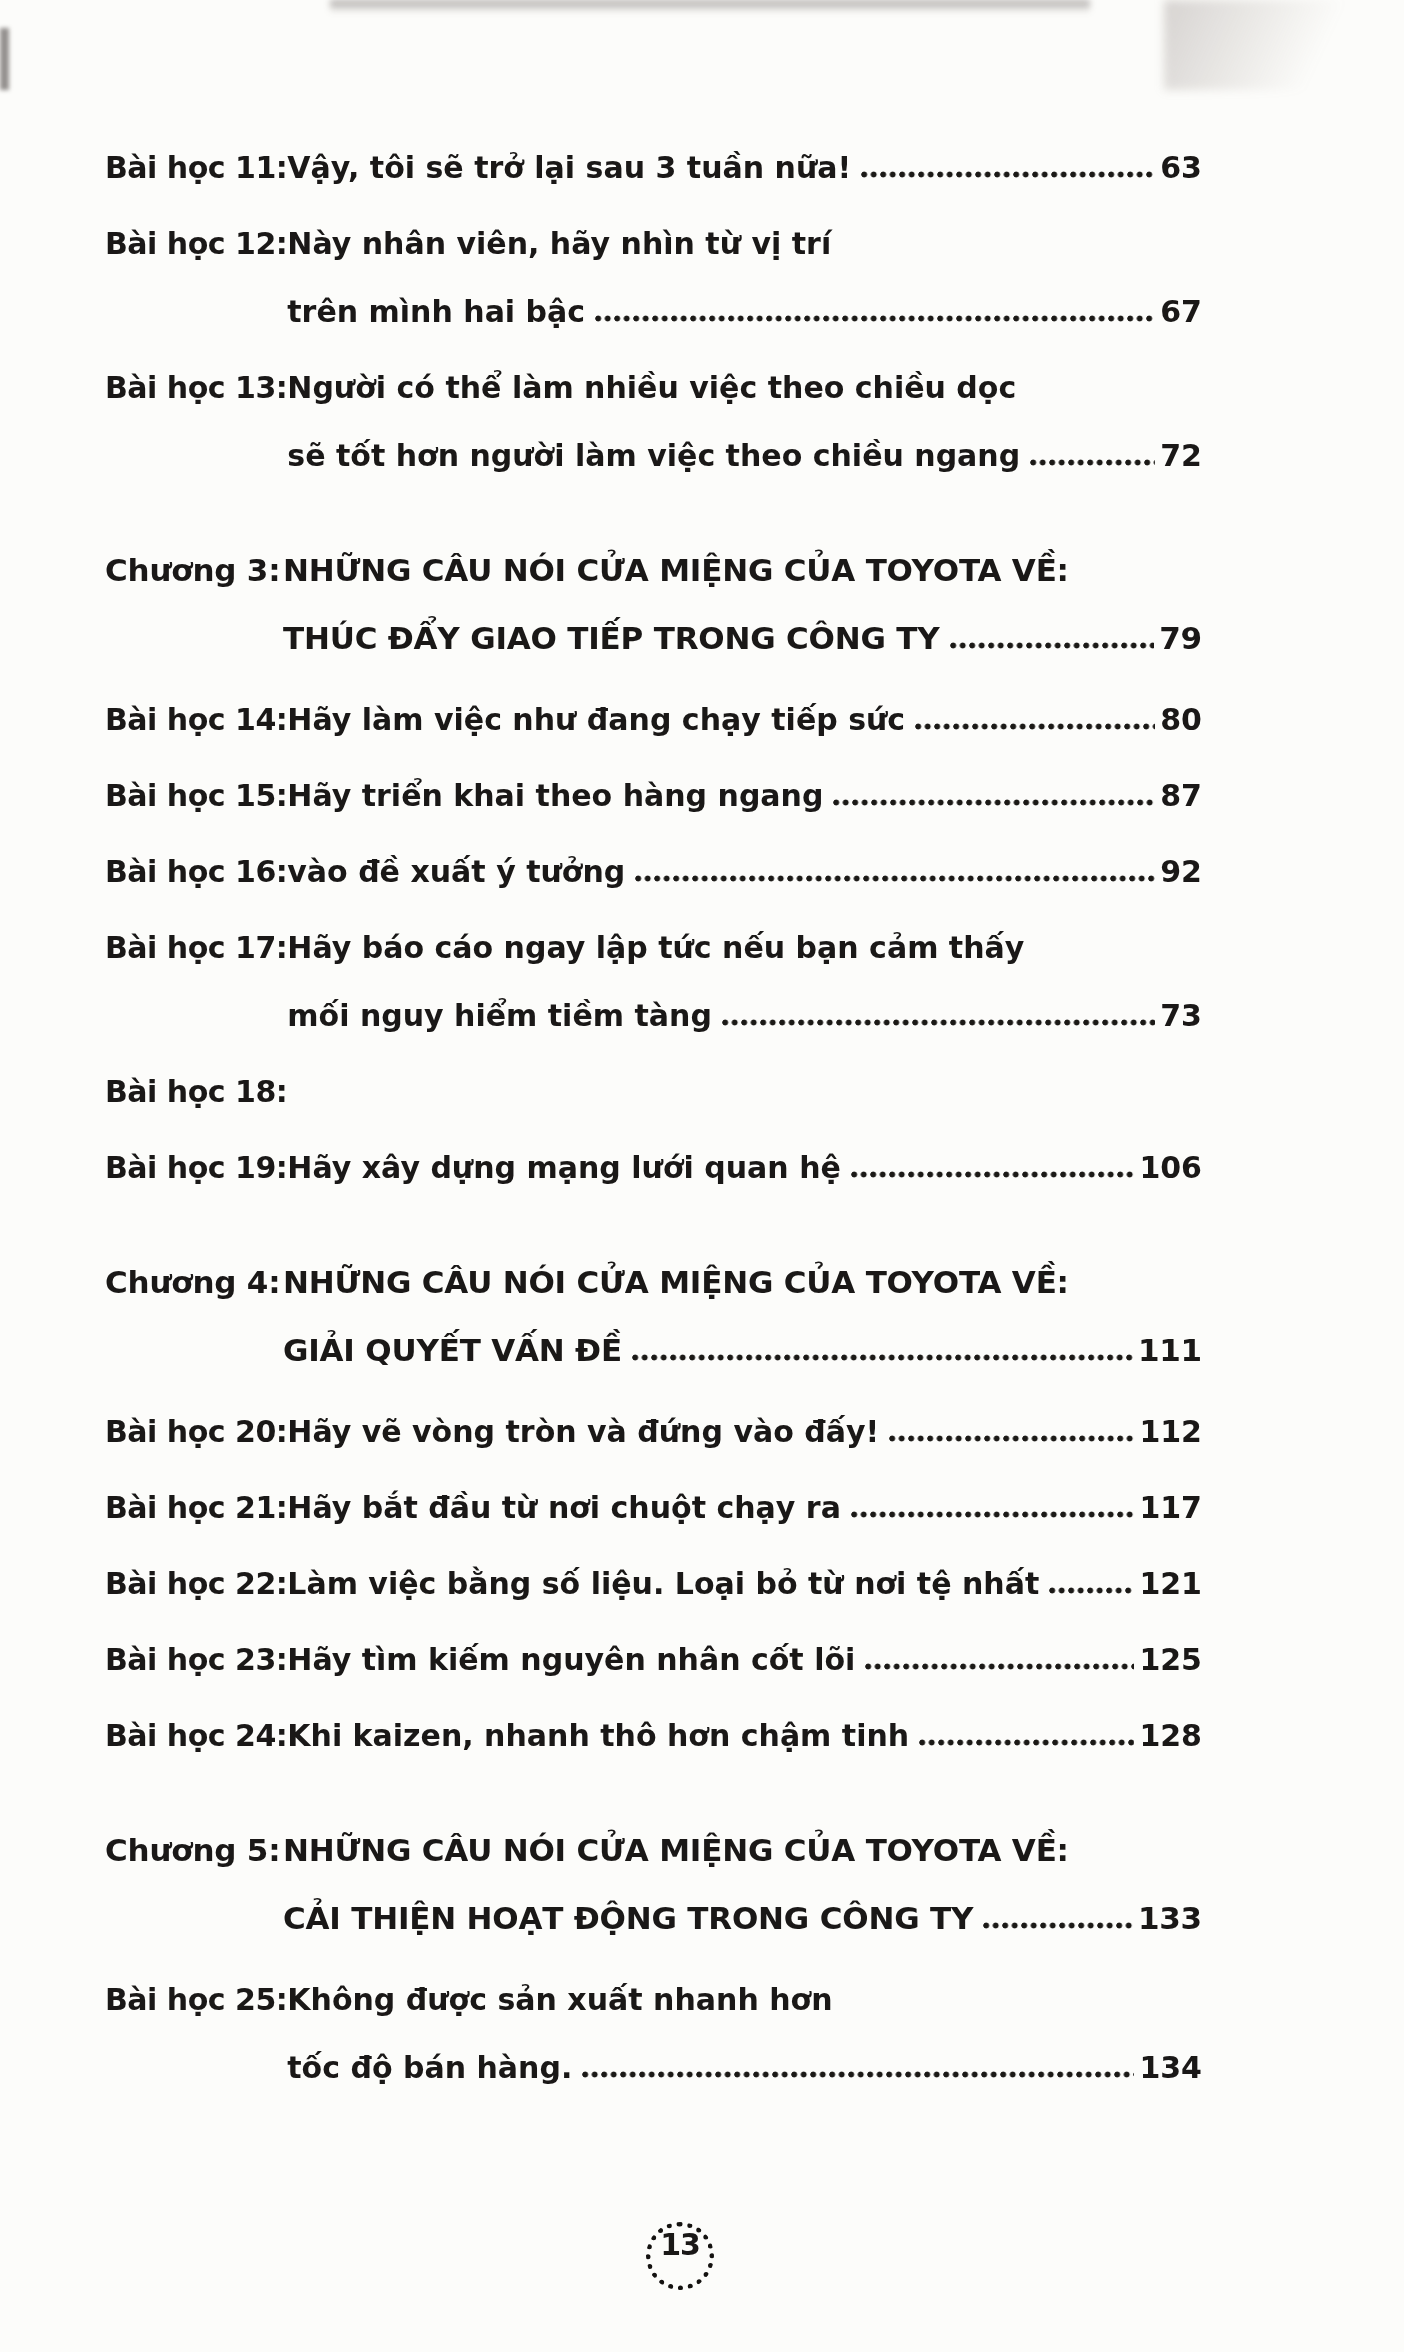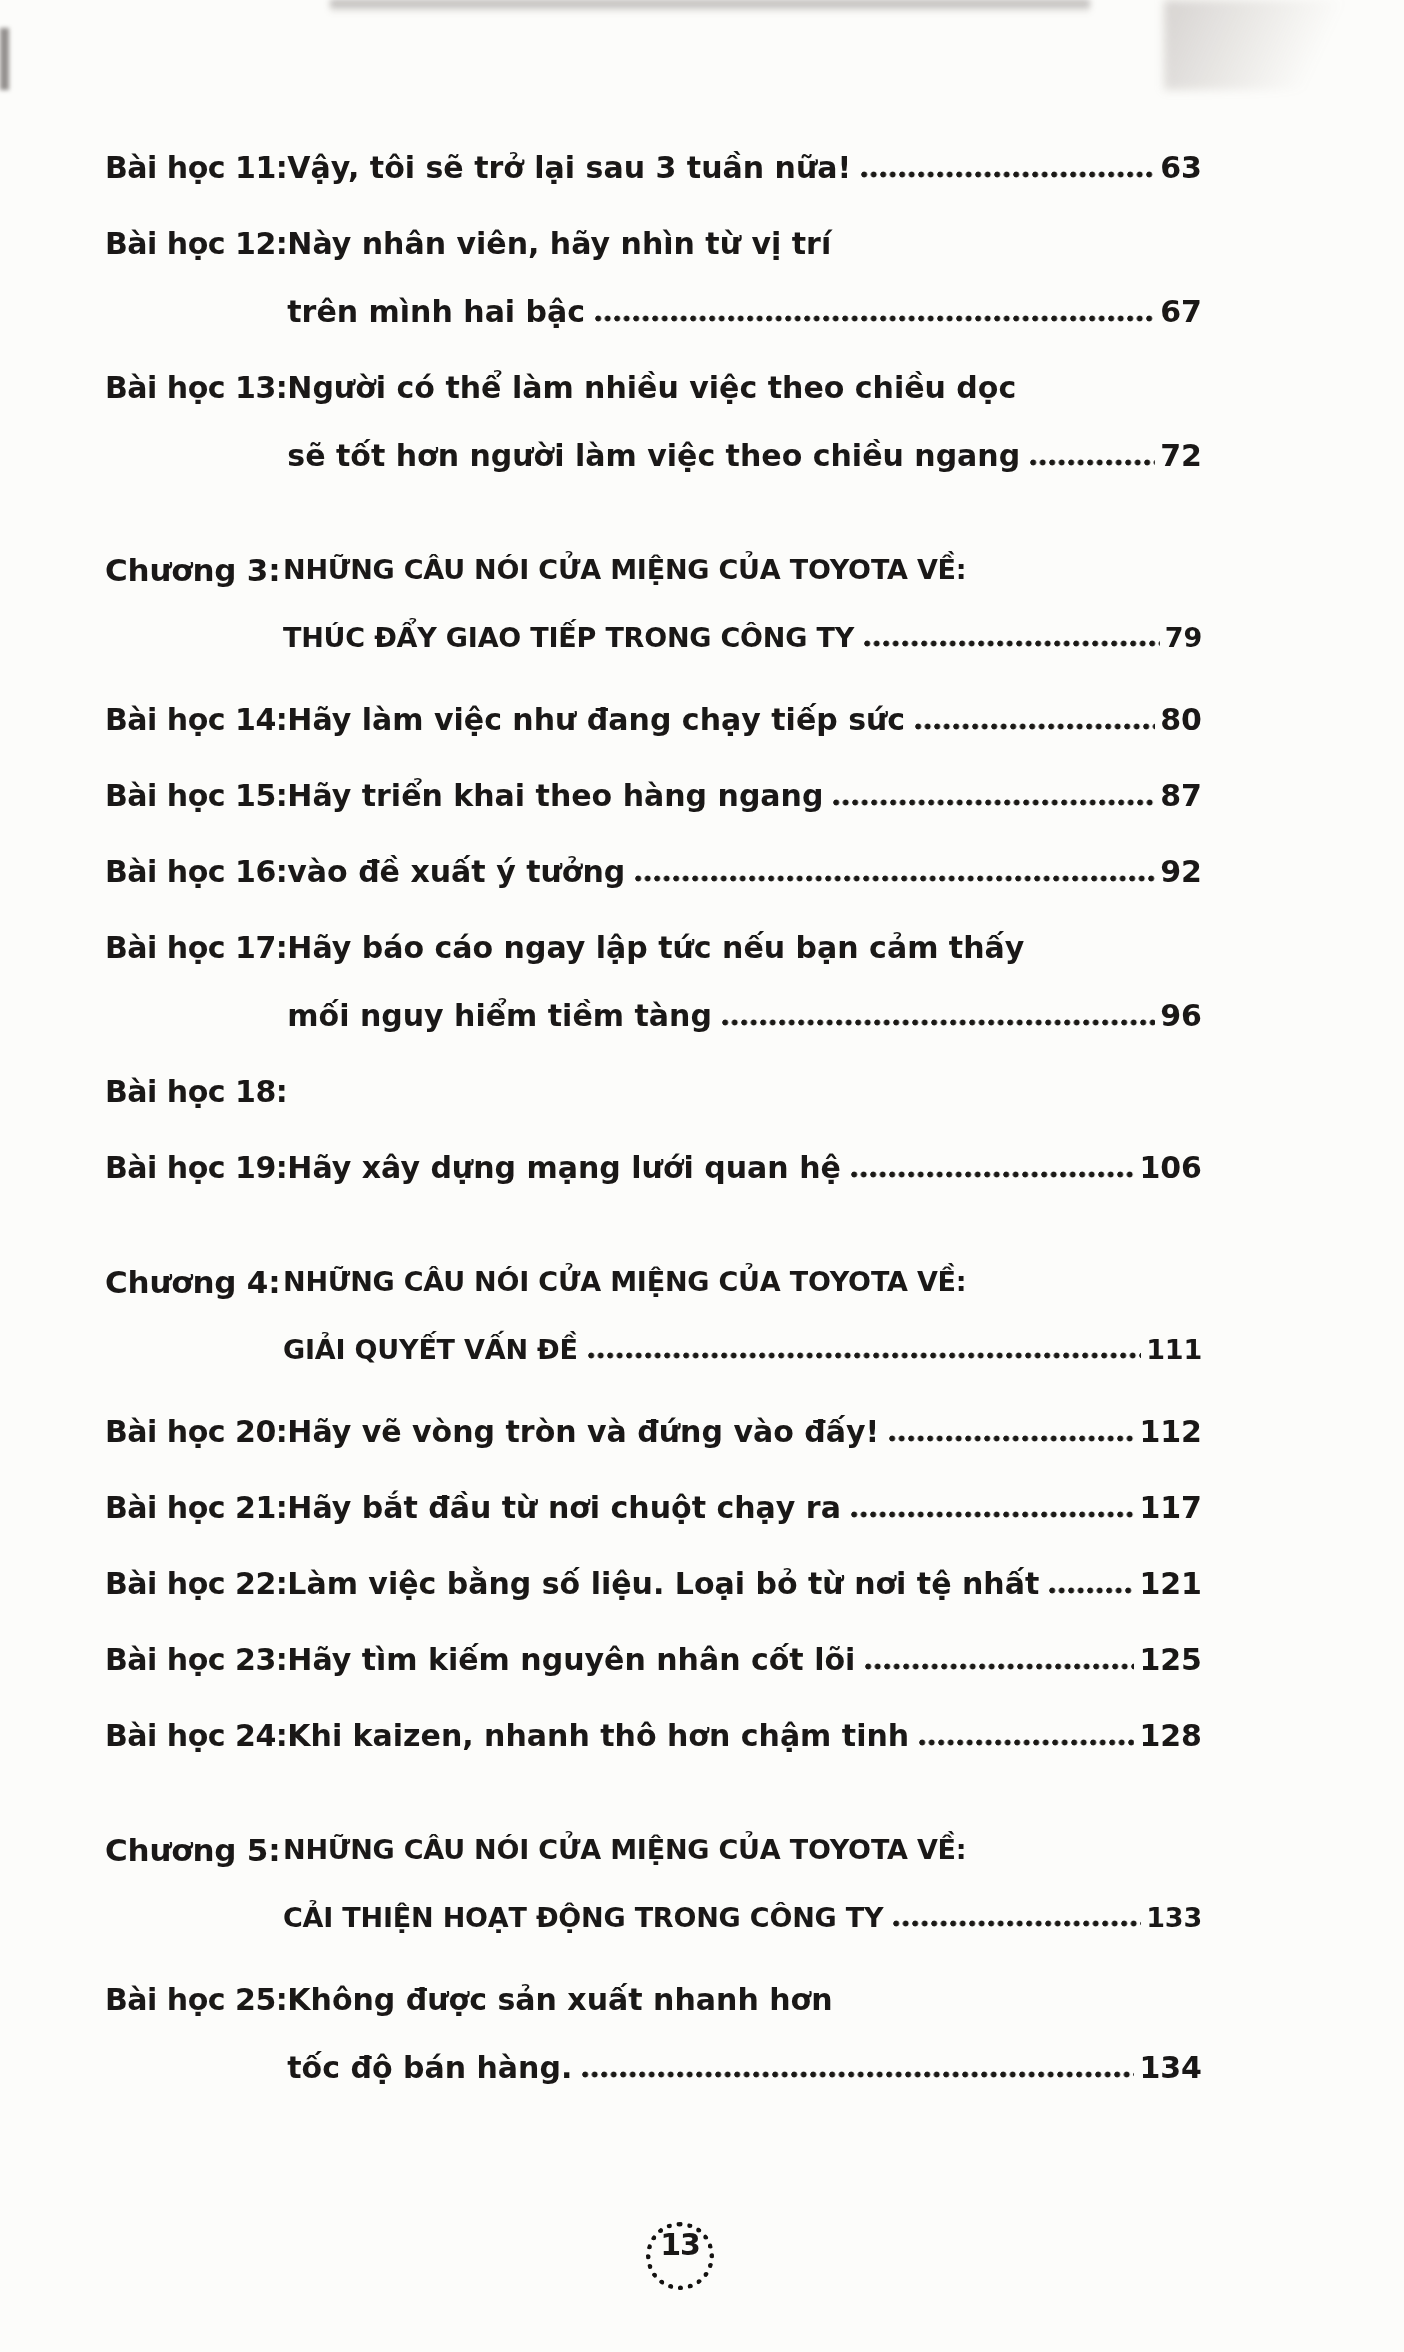--- a/index.html
+++ b/index.html
@@ -57,21 +57,21 @@
 
   .toc-lines { flex: 1 1 auto; min-width: 0; }
 
   .toc-line {
     display: flex;
     align-items: baseline;
     font-size: 30px;
     line-height: 68px;
     white-space: nowrap;
   }
-  .toc-entry.chapter .toc-line { font-size: 27px; letter-spacing: -0.2px; }
+  .toc-entry.chapter .toc-line { font-size: 31px; letter-spacing: -0.2px; }
 
   .toc-line .t { flex: 0 0 auto; }
 
   .leader {
     flex: 1 1 20px;
     height: 7px;
     margin: 0 5px 0 10px;
     align-self: baseline;
     background-image: radial-gradient(circle at 3.2px 3.5px, #1b1916 2.6px, rgba(0,0,0,0) 3.3px);
     background-size: 9.5px 7px;
@@ -196,21 +196,21 @@
   <div class="toc-entry">
     <div class="toc-label">Bài học 17:</div>
     <div class="toc-lines">
       <div class="toc-line solo">
         <span class="t">Hãy báo cáo ngay lập tức nếu bạn cảm thấy</span>
 
       </div>
       <div class="toc-line">
         <span class="t">mối nguy hiểm tiềm tàng</span>
         <span class="leader"></span>
-        <span class="p">96</span>
+        <span class="p">73</span>
       </div>
     </div>
   </div>
 
   <div class="toc-entry">
     <div class="toc-label">Bài học 18:</div>
   </div>
 
   <div class="toc-entry">
     <div class="toc-label">Bài học 19:</div>

